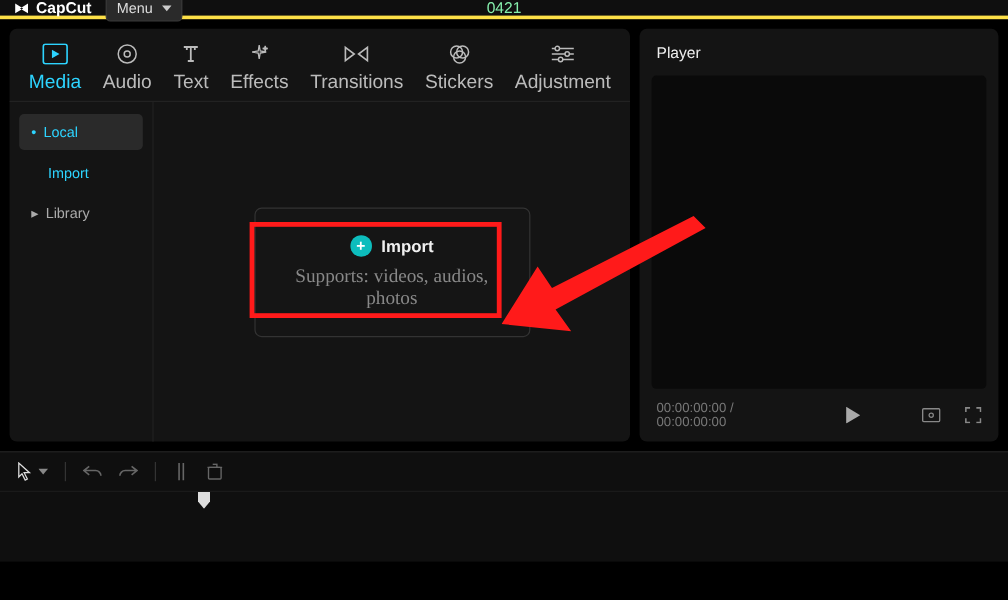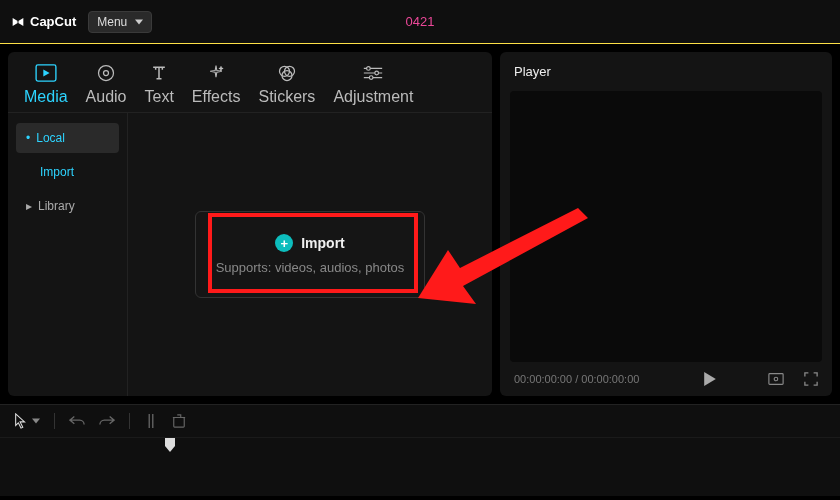--- a/index.html
+++ b/index.html
@@ -1,38 +1,38 @@
 <!DOCTYPE html>
 <html><head>
 <meta charset="utf-8">
 <style>
   * { margin: 0; padding: 0; box-sizing: border-box; font-family: -apple-system, BlinkMacSystemFont, "Segoe UI", sans-serif; }
   body { background: #000; width: 840px; height: 500px; overflow: hidden; color: #ccc; }
-  .topbar { height: 44px; background: #0f0f0f; display: flex; align-items: center; padding: 0 10px; border-bottom: 1px solid #fde047; }
+  .topbar { height: 16px; background: #0f0f0f; display: flex; align-items: center; padding: 0 10px; border-bottom: 3px solid #fde047; }
   .logo { display: flex; align-items: center; gap: 4px; font-size: 13px; font-weight: 600; color: #fff; }
   .menu-btn { margin-left: 12px; background: #2a2a2a; border: 1px solid #3a3a3a; color: #ddd; font-size: 12px; padding: 3px 8px; border-radius: 4px; display: flex; align-items: center; gap: 8px; cursor: pointer; }
-  .titlebar-title { position: absolute; left: 50%; transform: translateX(-50%); font-size: 13px; color: #ec4899; font-weight: 500; }
+  .titlebar-title { position: absolute; left: 50%; transform: translateX(-50%); font-size: 13px; color: #86efac; font-weight: 500; }
   .upper { display: flex; height: 360px; padding: 8px; gap: 8px; }
   .left-panel { flex: 1; background: #141414; border-radius: 6px; display: flex; flex-direction: column; }
   .player-panel { width: 332px; background: #141414; border-radius: 6px; display: flex; flex-direction: column; }
   .tabs { display: flex; gap: 18px; padding: 10px 16px 6px 16px; border-bottom: 1px solid #222; }
   .tab { display: flex; flex-direction: column; align-items: center; gap: 4px; font-size: 16px; color: #bbb; cursor: pointer; }
   .tab.active { color: #2dd4ff; }
   .tab .ticon { width: 22px; height: 22px; display: flex; align-items: center; justify-content: center; }
   .left-body { display: flex; flex: 1; }
   .sidebar { width: 120px; border-right: 1px solid #222; padding: 10px 8px; display: flex; flex-direction: column; gap: 4px; }
   .sb-item { font-size: 12px; color: #aaa; padding: 8px 10px; border-radius: 4px; cursor: pointer; display: flex; align-items: center; gap: 6px; }
   .sb-item.active { background: #2a2a2a; color: #2dd4ff; }
   .sb-item.link { color: #2dd4ff; }
   .main-area { flex: 1; position: relative; display: flex; align-items: center; justify-content: center; }
   .import-box { width: 230px; border: 1px solid #333; border-radius: 6px; padding: 22px 18px; text-align: center; background: #151515; }
   .import-row { display: flex; justify-content: center; align-items: center; gap: 8px; margin-bottom: 8px; }
   .plus-circle { width: 18px; height: 18px; background: #0dbdbd; border-radius: 50%; display: flex; align-items: center; justify-content: center; color: #fff; font-weight: 700; font-size: 13px; }
   .import-label { color: #f0f0f0; font-weight: 600; font-size: 14px; }
-  .import-sub { font-size: 13px; color: #888; }
+  .import-sub { font-size: 16px; color: #888; font-family: Liberation Serif, serif; }
   .highlight { position: absolute; border: 4px solid #ff1a1a; pointer-events: none; }
   .arrow { position: absolute; pointer-events: none; }
   .player-title { padding: 12px 14px; font-size: 13px; color: #eee; }
   .player-body { flex: 1; background: #0a0a0a; margin: 0 10px; border-radius: 4px; }
   .player-footer { display: flex; align-items: center; padding: 10px 14px; font-size: 11px; color: #777; gap: 20px; }
   .timecode { font-variant-numeric: tabular-nums; }
   .spacer { flex: 1; }
   .bottom { height: 92px; background: #0f0f0f; border-top: 1px solid #222; }
   .toolbar { display: flex; align-items: center; gap: 14px; padding: 8px 14px; color: #888; font-size: 14px; }
   .tool-btn { display: flex; align-items: center; cursor: pointer; }
@@ -89,20 +89,28 @@
         </span>
         <span>Text</span>
       </div>
       <div class="tab">
         <span class="ticon">
           <svg width="20" height="20" viewBox="0 0 24 24">
               <path d="M12 3 L13 9 L19 10 L13 11 L12 17 L11 11 L5 10 L11 9 Z M18 4 L18.5 6 L20.5 6.5 L18.5 7 L18 9 L17.5 7 L15.5 6.5 L17.5 6 Z" fill="none" stroke="#bbb" stroke-width="1.3"></path>
             </svg>
         </span>
         <span>Effects</span>
+      </div>
+      <div class="tab">
+        <span class="ticon">
+          <svg width="22" height="16" viewBox="0 0 24 16">
+              <path d="M2 2 L10 8 L2 14 Z M22 2 L14 8 L22 14 Z" fill="none" stroke="#bbb" stroke-width="1.5"></path>
+            </svg>
+        </span>
+        <span>Transitions</span>
       </div>
       <div class="tab">
         <span class="ticon">
           <svg width="20" height="20" viewBox="0 0 24 24">
               <circle cx="9" cy="10" r="6" fill="none" stroke="#bbb" stroke-width="1.5"></circle>
               <circle cx="15" cy="10" r="6" fill="none" stroke="#bbb" stroke-width="1.5"></circle>
               <circle cx="12" cy="15" r="6" fill="none" stroke="#bbb" stroke-width="1.5"></circle>
             </svg>
         </span>
         <span>Stickers</span>

